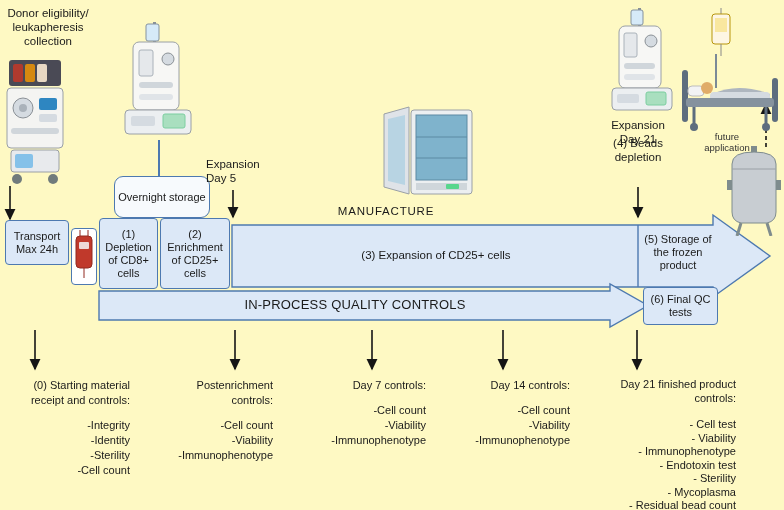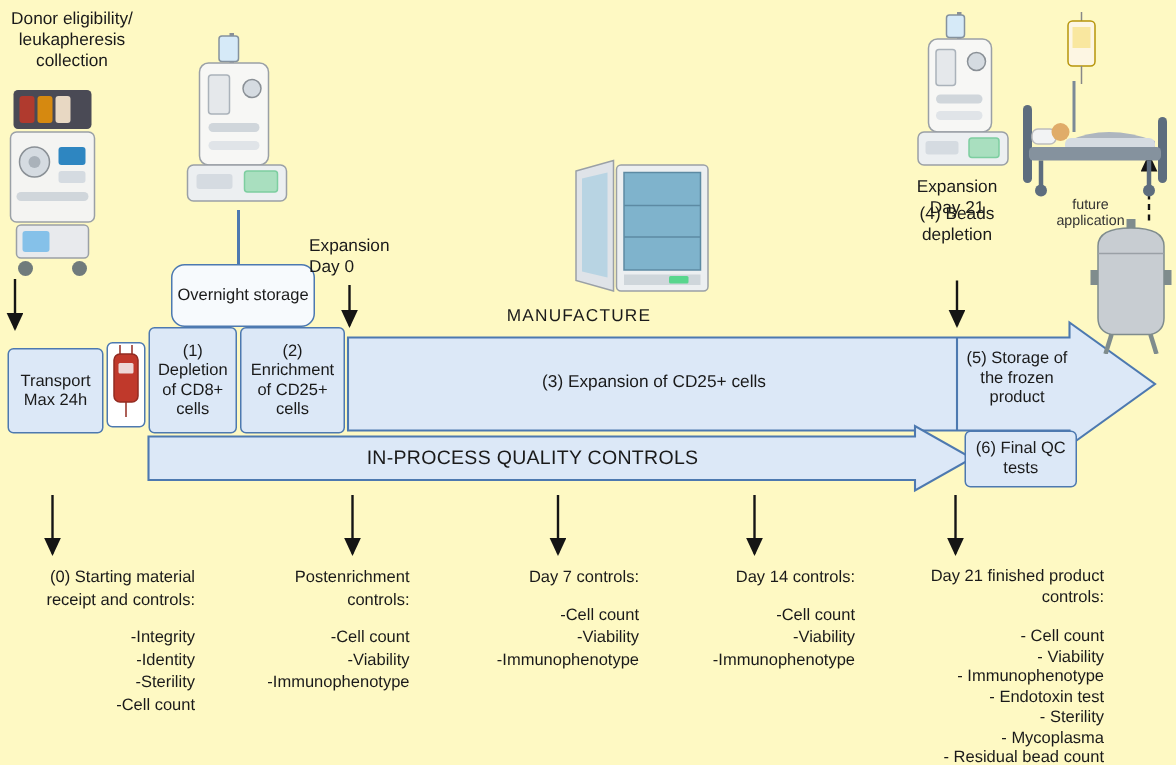--- a/index.html
+++ b/index.html
@@ -92,21 +92,21 @@
       <rect x="17" y="60" width="34" height="6" rx="3" fill="#d0d6db"></rect>
       <rect x="17" y="72" width="34" height="6" rx="3" fill="#e0e4e8"></rect>
       <rect x="3" y="88" width="66" height="24" rx="4" fill="#eceff1" stroke="#9aa0a6"></rect>
       <rect x="41" y="92" width="22" height="14" rx="2" fill="#a9dfbf" stroke="#7dcea0"></rect>
       <rect x="9" y="94" width="24" height="10" rx="2" fill="#d5dbe1"></rect>
     </svg>
   </div>
 
   <div class="box storage-box" style="left:114px;top:176px;width:96px;height:42px;">Overnight storage</div>
 
-  <div class="plain-label left-label" style="left:206px;top:157px;width:60px;">Expansion Day 0</div>
+  <div class="plain-label left-label" style="left:206px;top:157px;width:60px;">Expansion Day 5</div>
 
   <div class="plain-label manufacture-text" style="left:328px;top:204px;width:116px;">MANUFACTURE</div>
 
   <div class="illus" style="left:382px;top:106px;">
     <svg width="94" height="94" viewBox="0 0 94 94">
       <polygon points="2,8 27,1 27,88 2,81" fill="#dfe3e8" stroke="#9aa0a6"></polygon>
       <polygon points="6,13 23,9 23,79 6,75" fill="#b8d4e3"></polygon>
       <rect x="29" y="4" width="61" height="84" rx="3" fill="#eceff1" stroke="#9aa0a6"></rect>
       <rect x="34" y="9" width="51" height="65" fill="#7fb3cc" stroke="#5d8aa3"></rect>
       <line x1="34" y1="31" x2="85" y2="31" stroke="#5d8aa3"></line>
@@ -168,21 +168,21 @@
       <rect x="25" y="0" width="6" height="8" fill="#7f8c8d"></rect>
       <path d="M6,18 Q6,6 28,6 Q50,6 50,18 L50,66 Q50,75 41,77 L15,77 Q6,75 6,66 Z" fill="#c8cdd2" stroke="#7f8c8d"></path>
       <line x1="6" y1="23" x2="50" y2="23" stroke="#9aa0a6"></line>
       <rect x="1" y="34" width="5" height="10" fill="#7f8c8d"></rect>
       <rect x="50" y="34" width="5" height="10" fill="#7f8c8d"></rect>
       <line x1="15" y1="77" x2="11" y2="90" stroke="#7f8c8d" stroke-width="3"></line>
       <line x1="41" y1="77" x2="45" y2="90" stroke="#7f8c8d" stroke-width="3"></line>
     </svg>
   </div>
 
-  <div class="box" style="left:5px;top:232px;width:64px;height:57px;">Transport Max 24h</div>
+  <div class="box" style="left:5px;top:220px;width:64px;height:45px;">Transport Max 24h</div>
 
   <div class="box white-box" style="left:71px;top:228px;width:26px;height:57px;">
     <span>
       <svg width="20" height="50" viewBox="0 0 20 50">
         <line x1="6" y1="0" x2="6" y2="6" stroke="#922b21"></line>
         <line x1="14" y1="0" x2="14" y2="6" stroke="#922b21"></line>
         <rect x="2" y="6" width="16" height="32" rx="4" fill="#c0392b" stroke="#922b21"></rect>
         <rect x="5" y="12" width="10" height="7" rx="1" fill="#f5f5f5" opacity="0.85"></rect>
         <line x1="10" y1="38" x2="10" y2="48" stroke="#922b21"></line>
       </svg>
@@ -234,21 +234,21 @@
     <div class="items">
       <span class="item">-Cell count</span>
       <span class="item">-Viability</span>
       <span class="item">-Immunophenotype</span>
     </div>
   </div>
 
   <div class="ctrl tight" style="left:594px;top:378px;width:142px;">
     <div class="title">Day 21 finished product controls:</div>
     <div class="items">
-      <span class="item">- Cell count</span>
+      <span class="item">- Cell test</span>
       <span class="item">- Viability</span>
       <span class="item">- Immunophenotype</span>
       <span class="item">- Endotoxin test</span>
       <span class="item">- Sterility</span>
       <span class="item">- Mycoplasma</span>
       <span class="item">- Residual bead count</span>
     </div>
   </div>
 
 </div>

